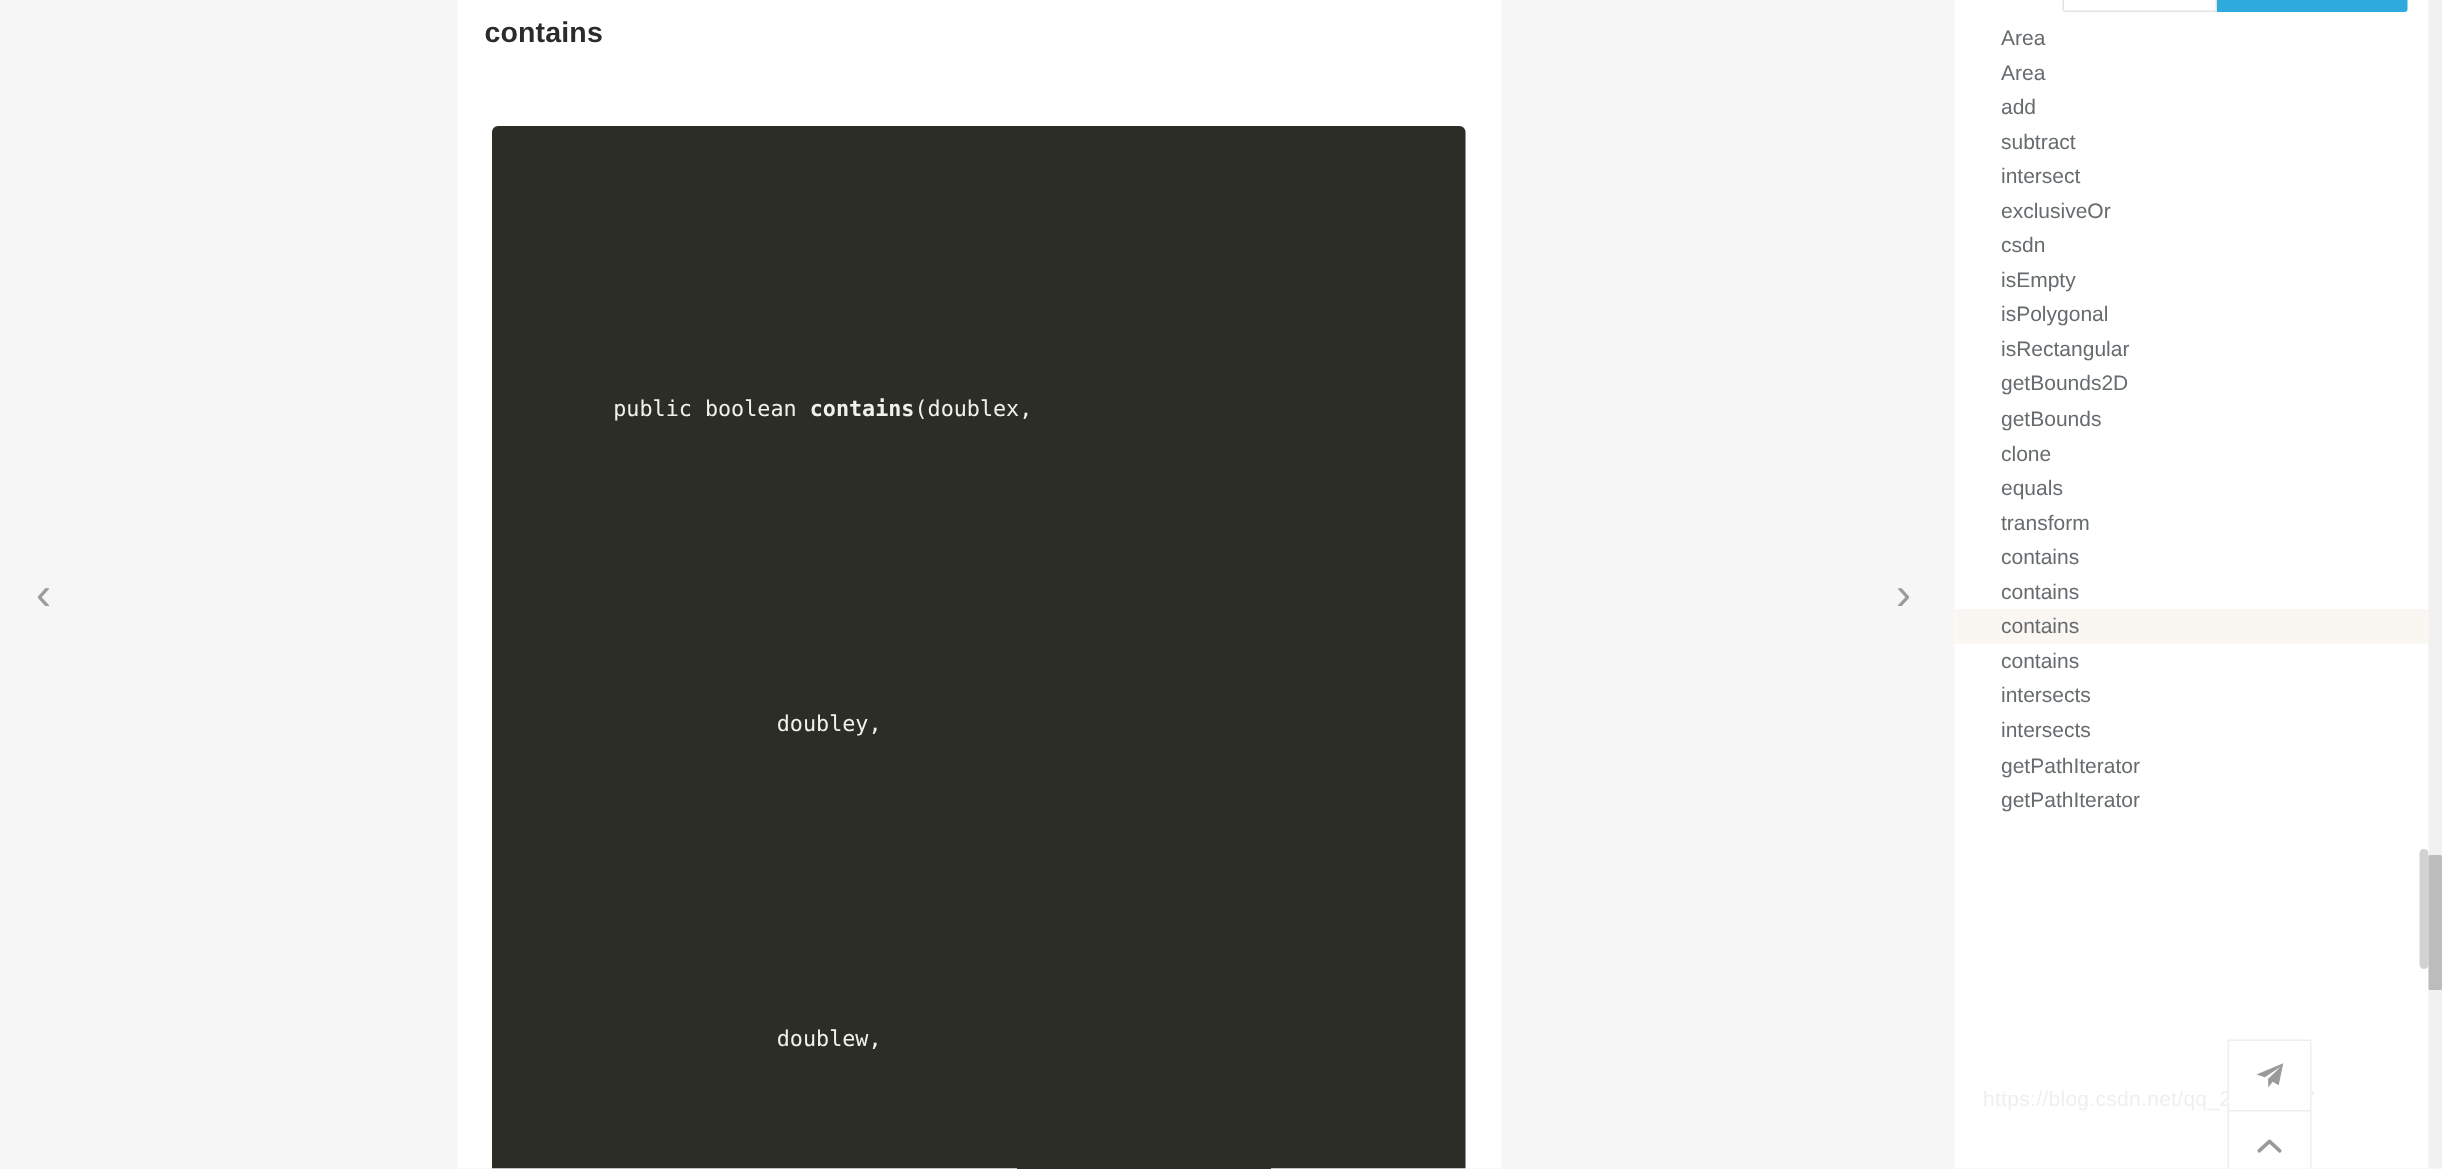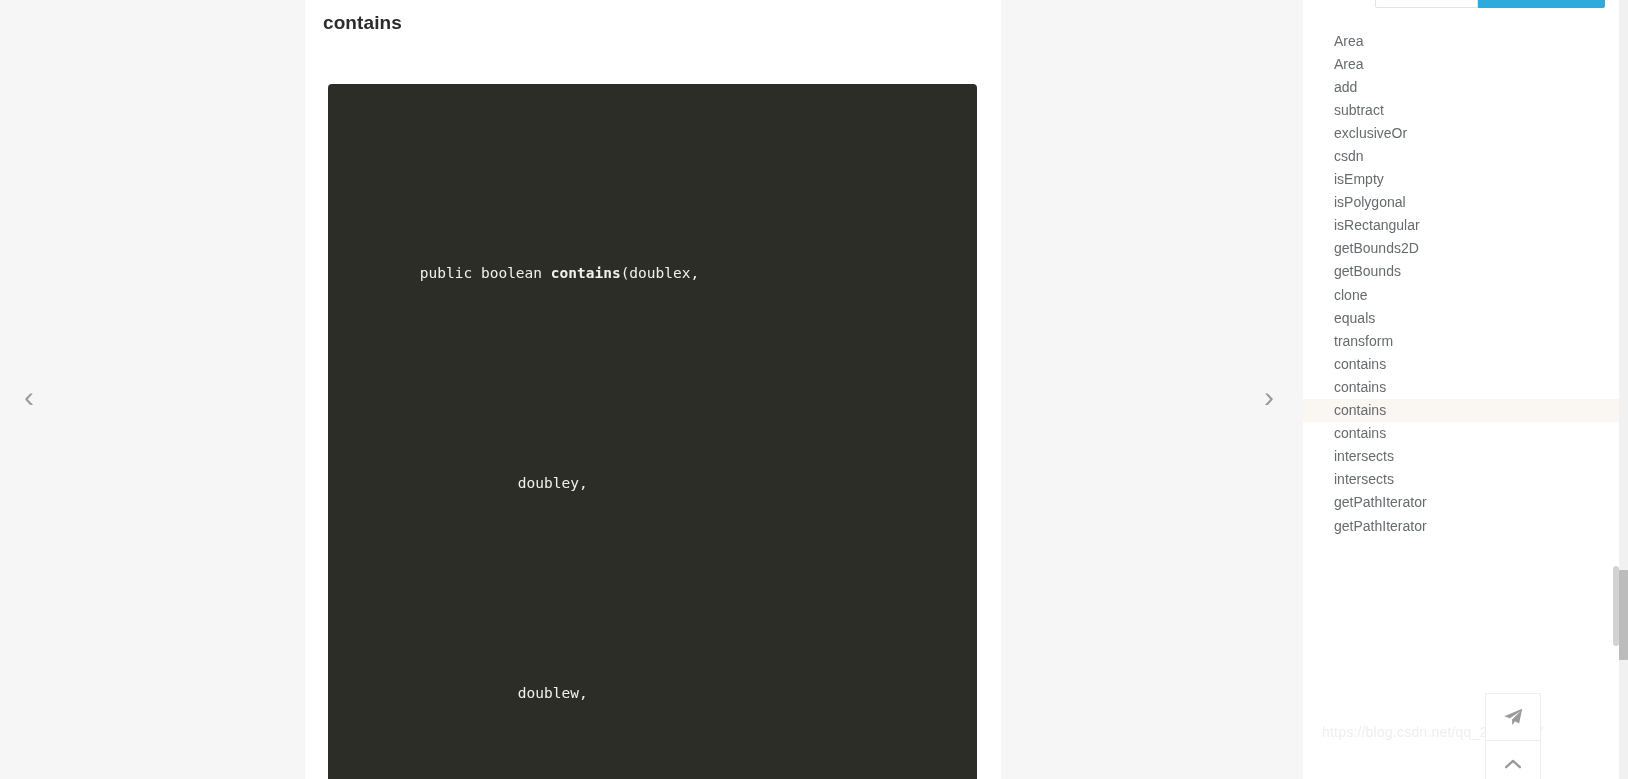--- a/index.html
+++ b/index.html
@@ -71,21 +71,21 @@
     margin: 50px 24px 0 23px;
     background: #2d2d28;
     border-radius: 4px;
     padding: 42px 0 28px 0;
     color: #f2f0ec;
     font-family: "DejaVu Sans Mono", "Liberation Mono", monospace;
     font-size: 14.5px;
     line-height: 42px;
     white-space: pre;
   }
-  .code-line { padding-left: 22px; }
+  .code-line { padding-left: 11px; }
   .code-line.indent { padding-left: 120px; }
   .kw-bold { font-weight: bold; }
 
   
   .nav-arrow {
     position: absolute;
     top: 378px;
     width: 38px; height: 38px;
     color: #9b9b9b;
     font-size: 30px;
@@ -101,21 +101,21 @@
   .method-sidebar {
     position: absolute;
     left: 1303px; top: 9px;
     width: 317px;
     height: 770px;
     background: #ffffff;
     overflow: hidden;
   }
   .method-list {
     list-style: none;
-    padding-top: 20px;
+    padding-top: 4px;
   }
   .method-item {
     font-size: 14px;
     color: #666b6e;
     padding: 3.55px 0 3.55px 31px;
     line-height: 16px;
     cursor: pointer;
     white-space: nowrap;
   }
   .method-item.active {
@@ -208,20 +208,21 @@
 
   <div class="nav-arrow left">‹</div>
   <div class="nav-arrow right">›</div>
 
   <div class="method-sidebar">
     <ul class="method-list">
       <li class="method-item">Area</li>
       <li class="method-item">Area</li>
       <li class="method-item">add</li>
       <li class="method-item">subtract</li>
+      <li class="method-item">intersect</li>
       <li class="method-item">exclusiveOr</li>
       <li class="method-item">csdn</li>
       <li class="method-item">isEmpty</li>
       <li class="method-item">isPolygonal</li>
       <li class="method-item">isRectangular</li>
       <li class="method-item">getBounds2D</li>
       <li class="method-item">getBounds</li>
       <li class="method-item">clone</li>
       <li class="method-item">equals</li>
       <li class="method-item">transform</li>

